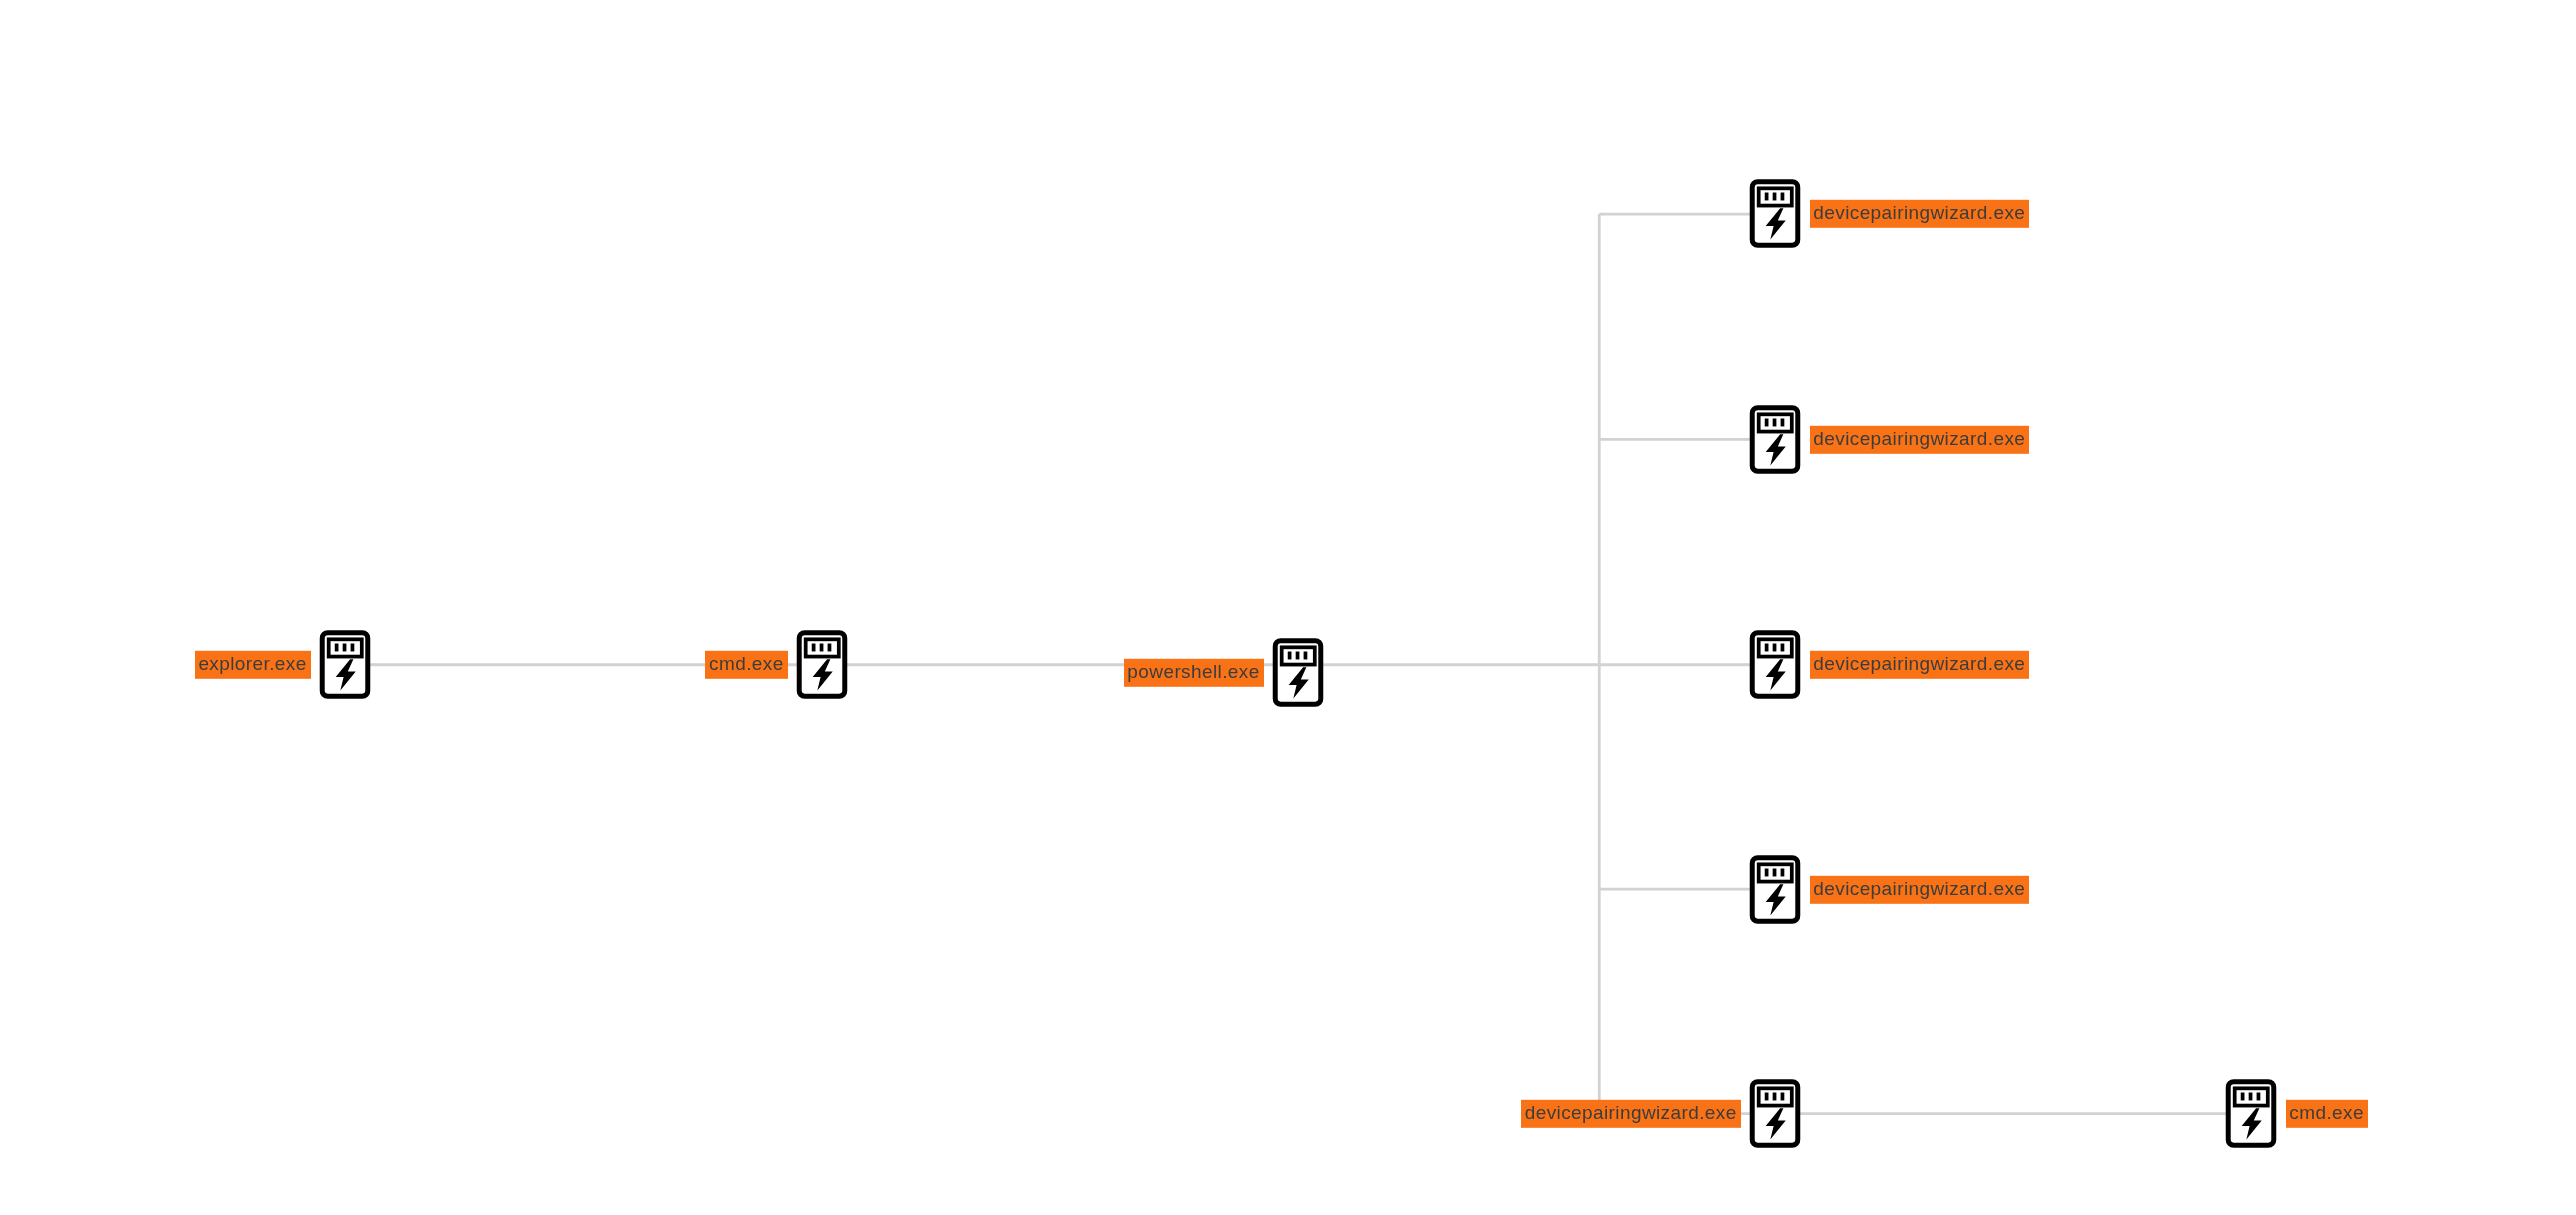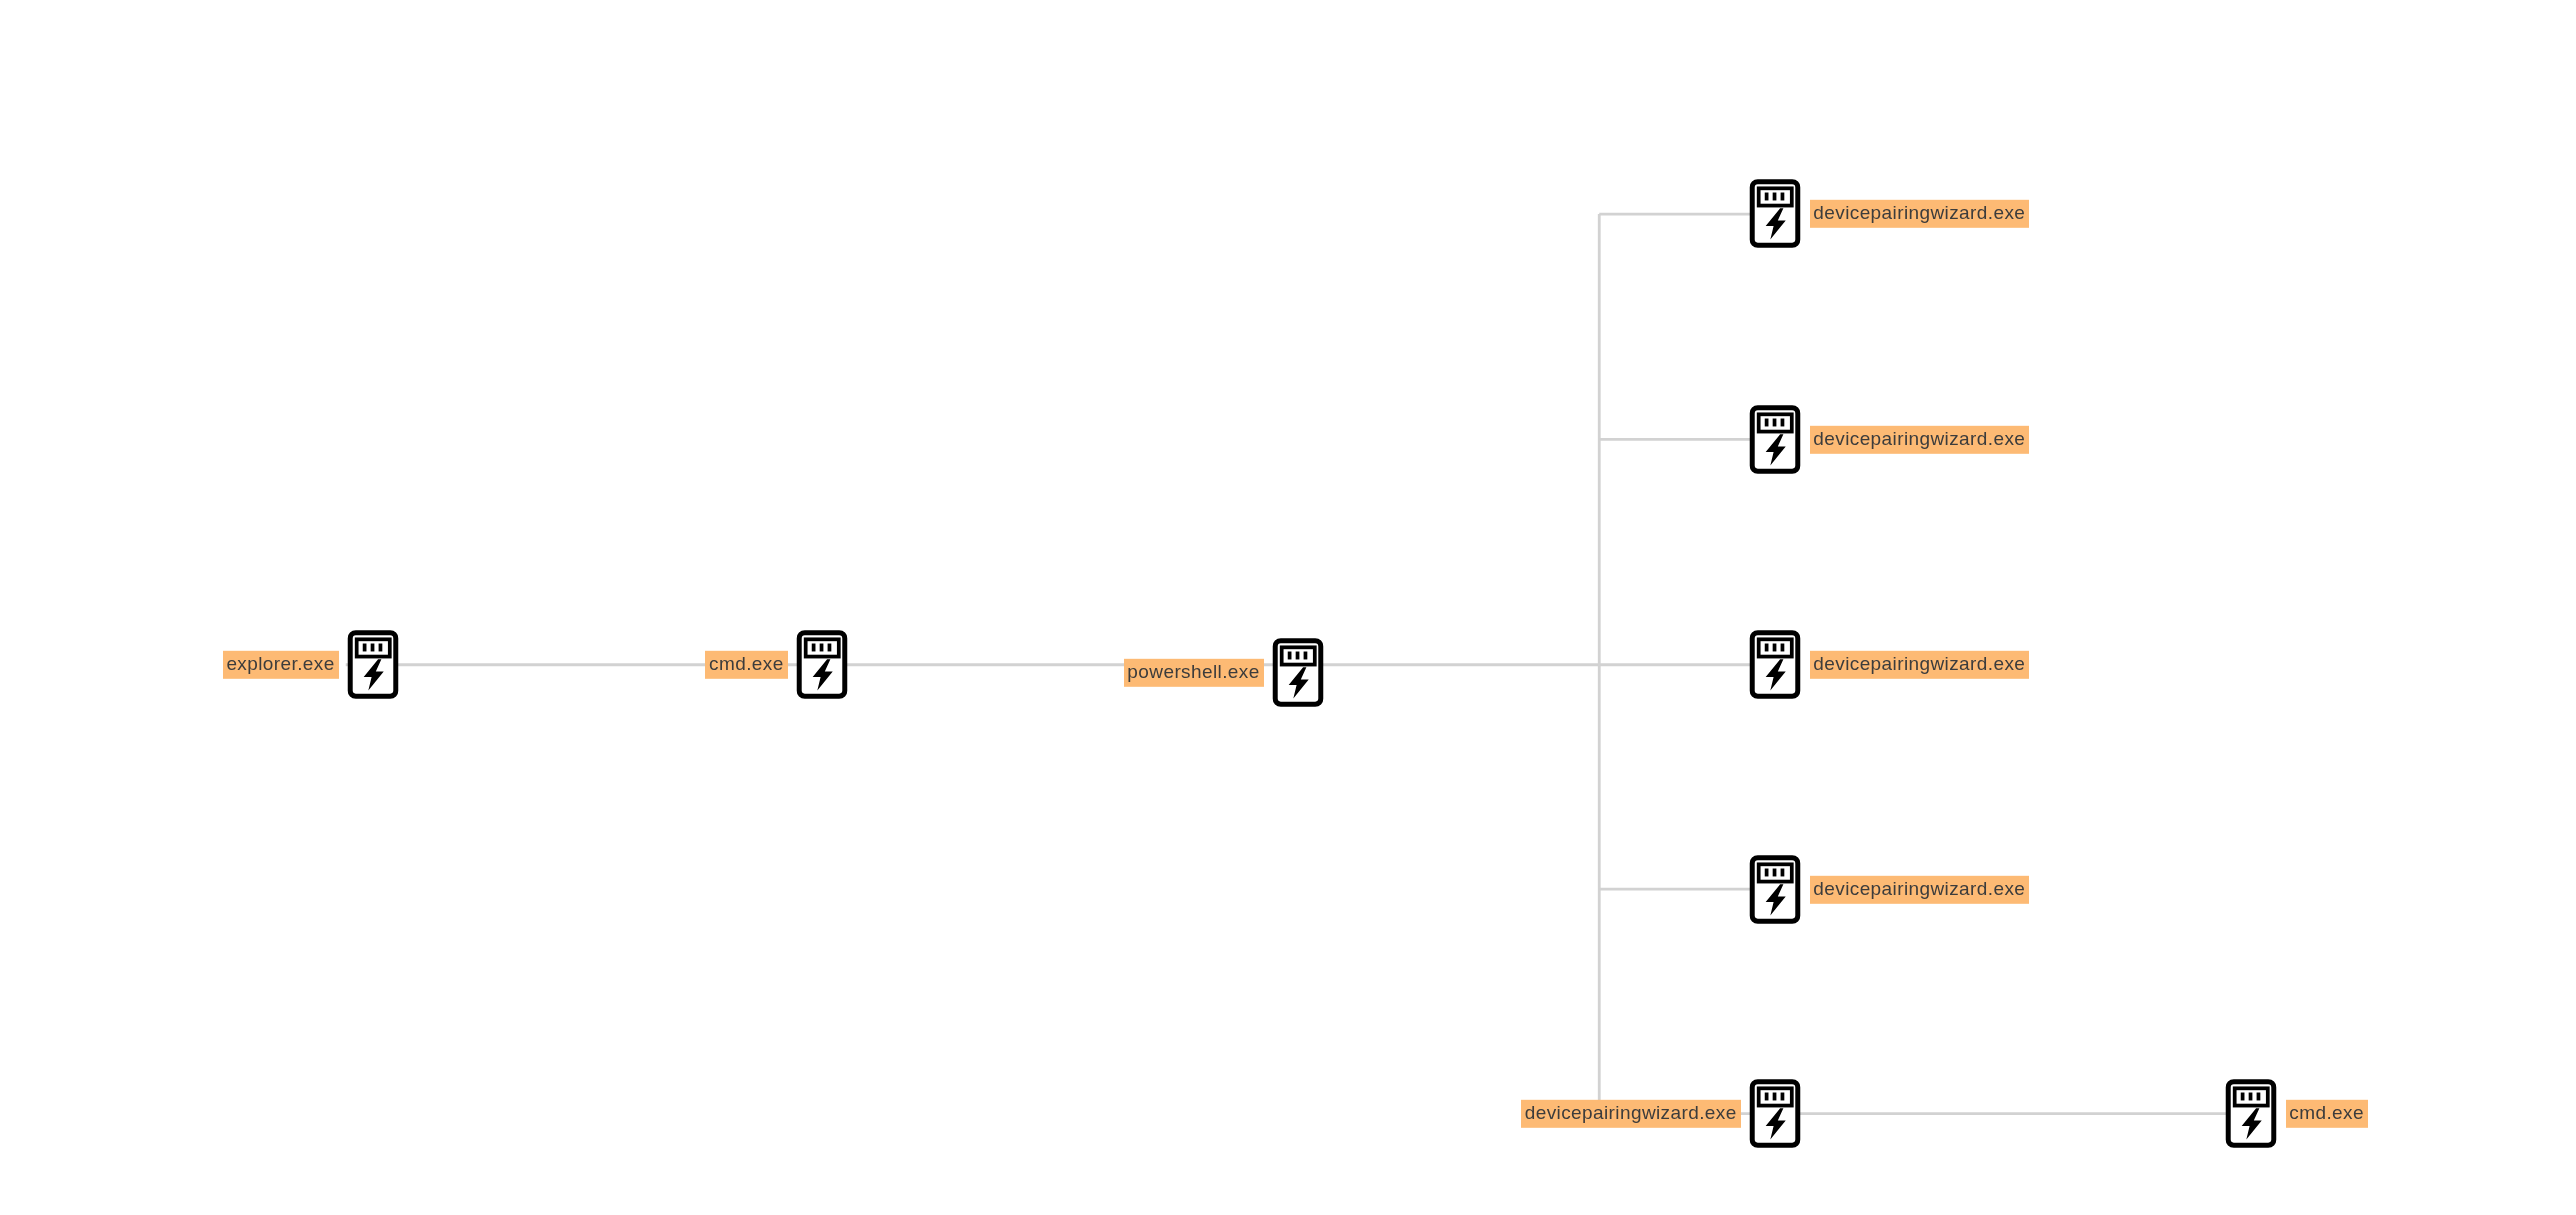--- a/index.html
+++ b/index.html
@@ -39,21 +39,21 @@
   }
   .label {
     position: absolute;
     top: 50%;
     transform: translateY(-50%);
     white-space: nowrap;
     font-size: 19px;
     letter-spacing: 0.4px;
     line-height: 1.2;
     color: #3c3c3c;
-    background: #fdba74;
+    background: #f97316;
     padding: 2.8px 3.8px;
   }
   .label.left  { right: calc(100% + 8.5px); }
   .label.right { left:  calc(100% + 8.5px); }
   .defs-holder { position: absolute; width: 0; height: 0; overflow: hidden; }
 </style>
 </head>
 <body>
 
 <div class="canvas">
@@ -72,21 +72,21 @@
   <svg class="edges" width="2576" height="1215" viewBox="0 0 2743 1294">
     <line x1="368" y1="708" x2="1890" y2="708"></line>
     <line x1="1703" y1="228" x2="1703" y2="1186"></line>
     <line x1="1703" y1="228" x2="1890" y2="228"></line>
     <line x1="1703" y1="468" x2="1890" y2="468"></line>
     <line x1="1703" y1="947" x2="1890" y2="947"></line>
     <line x1="1703" y1="1186" x2="1890" y2="1186"></line>
     <line x1="1890" y1="1186" x2="2397" y2="1186"></line>
   </svg>
 
-  <div class="node" style="left:319px; top:630px;margin-left:28px;">
+  <div class="node" style="left:319px; top:630px;">
     <span class="label left">explorer.exe</span>
     <svg class="picon" viewBox="0 0 55 74">
         <use href="#process-glyph"></use>
       </svg>
   </div>
 
   <div class="node" style="left:796px; top:630px;">
     <span class="label left">cmd.exe</span>
     <svg class="picon" viewBox="0 0 55 74">
         <use href="#process-glyph"></use>

